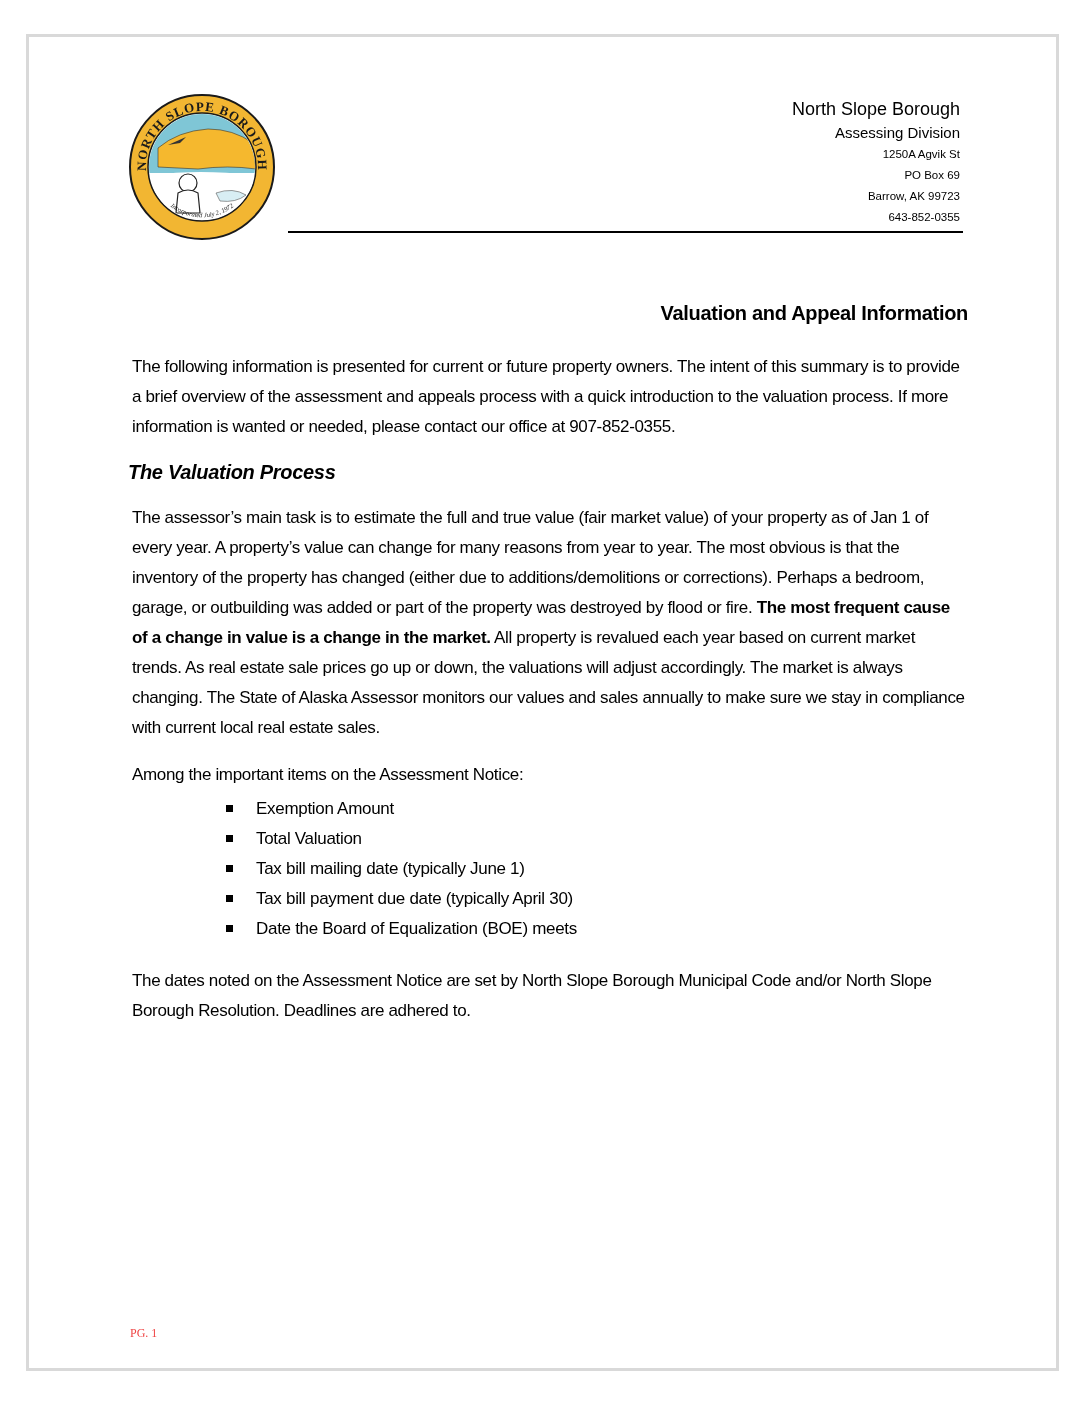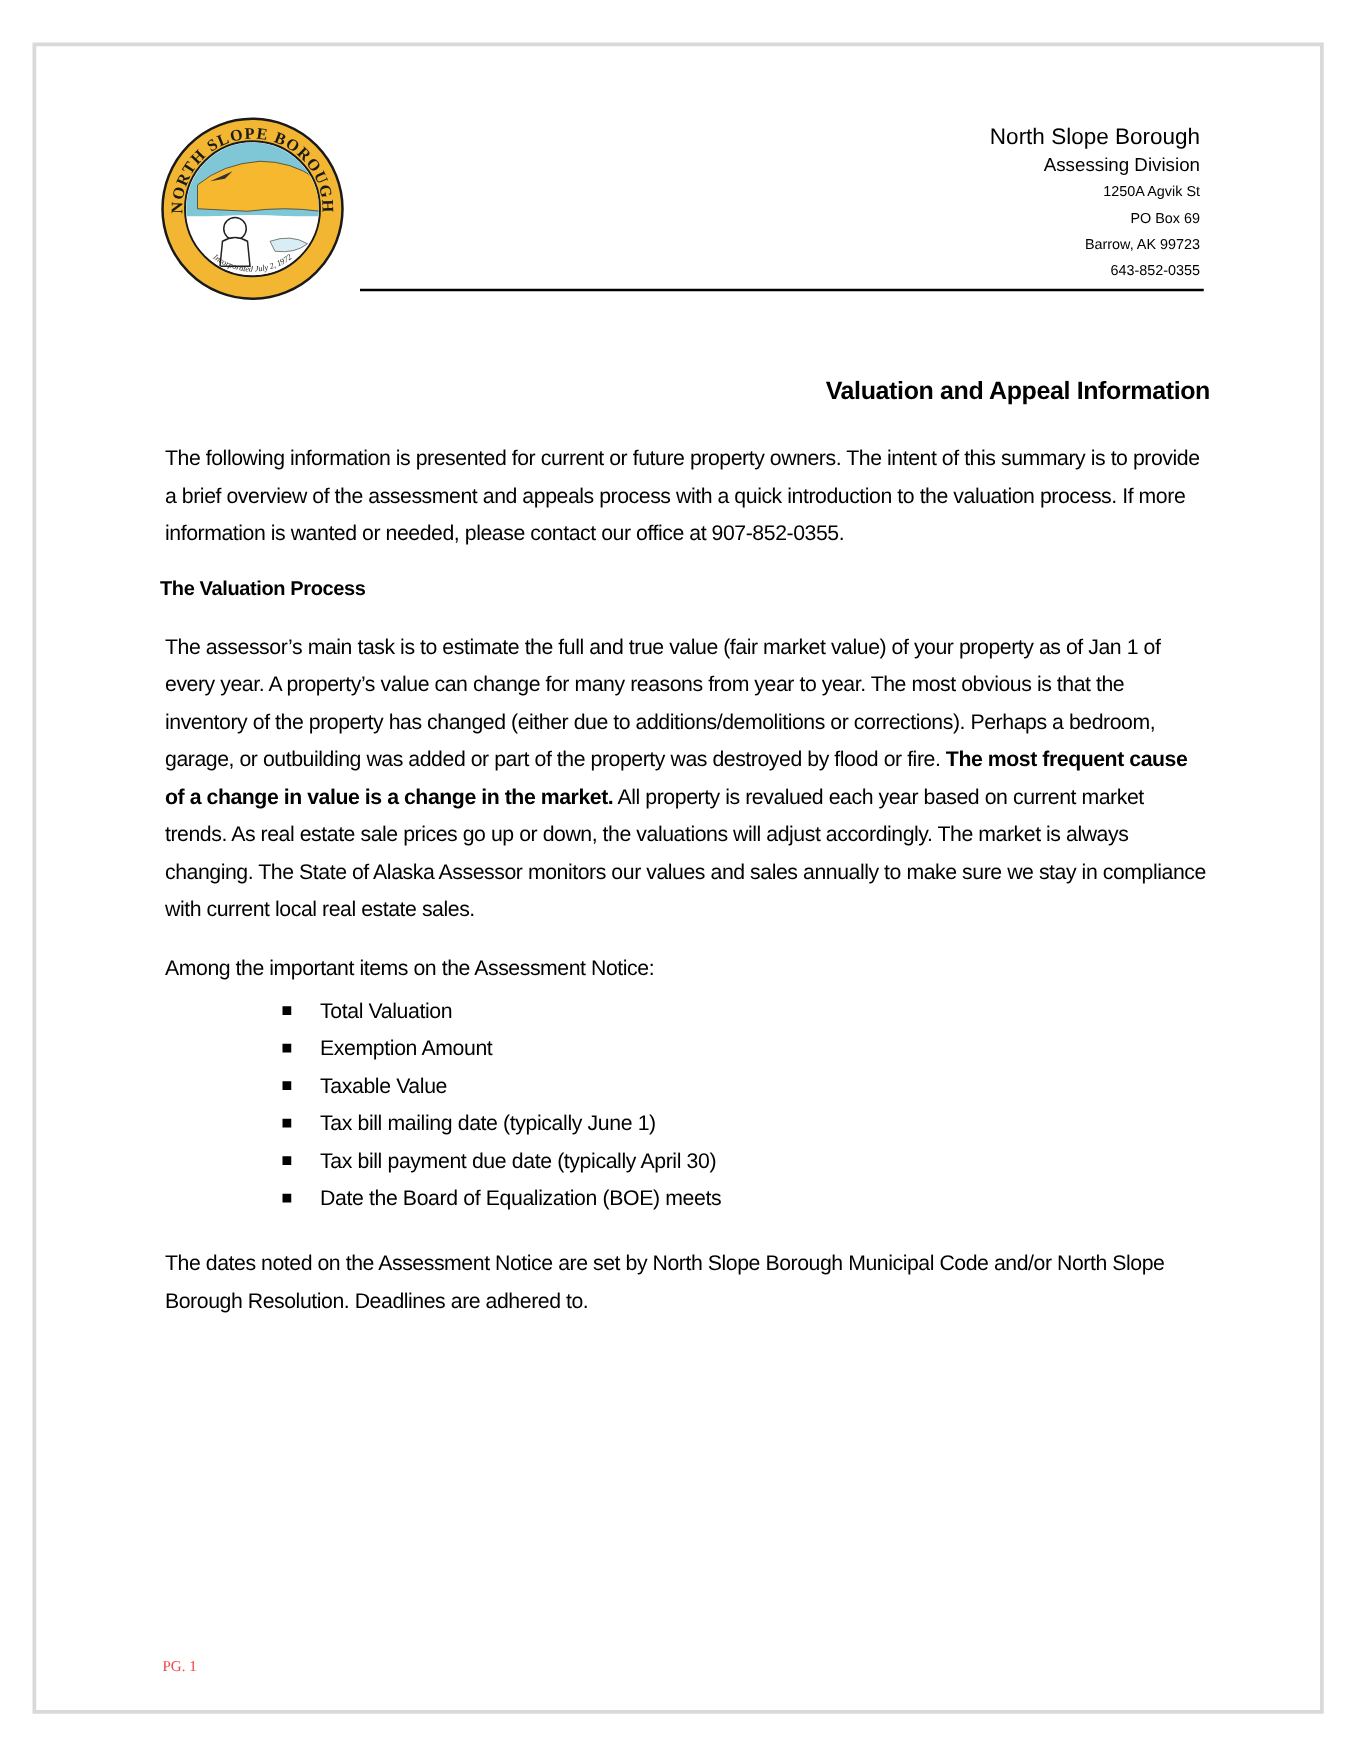--- a/index.html
+++ b/index.html
@@ -8,21 +8,21 @@
   .page-border { position: absolute; left: 26px; top: 34px; width: 1027px; height: 1331px;
                  border: 3px solid #d9d9d9; box-sizing: content-box; }
   .logo { position: absolute; left: 128px; top: 93px; width: 148px; height: 148px; }
   .letterhead { position: absolute; right: 128px; top: 96px; text-align: right; }
   .lh-org { font-size: 18px; line-height: 26px; }
   .lh-div { font-size: 15px; line-height: 22px; }
   .lh-small { font-size: 11.5px; line-height: 21px; }
   .rule { position: absolute; left: 288px; top: 231px; width: 675px; height: 2px; background: #000; }
   .content { position: absolute; left: 128px; top: 286px; width: 840px; }
   h1 { font-size: 20px; font-weight: bold; margin: 12px 0 24px 0; line-height: 30px; letter-spacing: -0.3px; text-align: right; }
-  h2 { font-size: 16px; font-weight: bold; margin: 12px 0 18px 0; line-height: 26px; letter-spacing: -0.3px; }
+  h2 { font-size: 20px; font-weight: bold; margin: 12px 0 18px 0; line-height: 26px; letter-spacing: -0.3px; font-style: italic; }
   p { font-size: 17px; line-height: 30px; margin: 0 0 17px 4px; letter-spacing: -0.35px; }
   ul { list-style: none; margin: 0 0 22px 0; padding: 0 0 0 98px; }
   li { font-size: 17px; line-height: 30px; position: relative; padding-left: 30px; letter-spacing: -0.3px; }
   li .bullet { position: absolute; left: 0; top: 11px; width: 7px; height: 7px; background: #000; }
   .footer { position: absolute; left: 130px; top: 1326px; font-family: "Liberation Serif", serif;
             font-size: 12px; color: #ef4444; }
 </style>
 </head>
 <body>
 
@@ -68,23 +68,22 @@
 
 <div class="content">
   <h1>Valuation and Appeal Information</h1>
   <p>The following information is presented for current or future property owners.  The intent of this summary is to provide a brief overview of the assessment and appeals process with a quick introduction to the valuation process.  If more information is wanted or needed, please contact our office at 907-852-0355.</p>
 
   <h2>The Valuation Process</h2>
   <p><span>The assessor’s main task is to estimate the full and true value (fair market value) of your property as of Jan 1 of every year.  A property’s value can change for many reasons from year to year.  The most obvious is that the inventory of the property has changed (either due to additions/demolitions or corrections).  Perhaps a bedroom, garage, or outbuilding was added or part of the property was destroyed by flood or fire.  </span><b>The most frequent cause of a change in value is a change in the market.</b><span>  All property is revalued each year based on current market trends.  As real estate sale prices go up or down, the valuations will adjust accordingly.  The market is always changing.  The State of Alaska Assessor monitors our values and sales annually to make sure we stay in compliance with current local real estate sales.</span></p>
 
   <p style="margin-bottom:4px">Among the important items on the Assessment Notice:</p>
   <ul>
+    <li><span class="bullet"></span><span>Exemption Amount</span></li>
     <li><span class="bullet"></span><span>Total Valuation</span></li>
-    <li><span class="bullet"></span><span>Exemption Amount</span></li>
-    <li><span class="bullet"></span><span>Taxable Value</span></li>
     <li><span class="bullet"></span><span>Tax bill mailing date  (typically June 1)</span></li>
     <li><span class="bullet"></span><span>Tax bill payment due date  (typically April 30)</span></li>
     <li><span class="bullet"></span><span>Date the Board of Equalization (BOE) meets</span></li>
   </ul>
   <p>The dates noted on the Assessment Notice are set by North Slope Borough Municipal Code and/or North Slope Borough Resolution.  Deadlines are adhered to.</p>
 </div>
 
 <div class="footer">PG. 1</div>
 
 </body></html>

